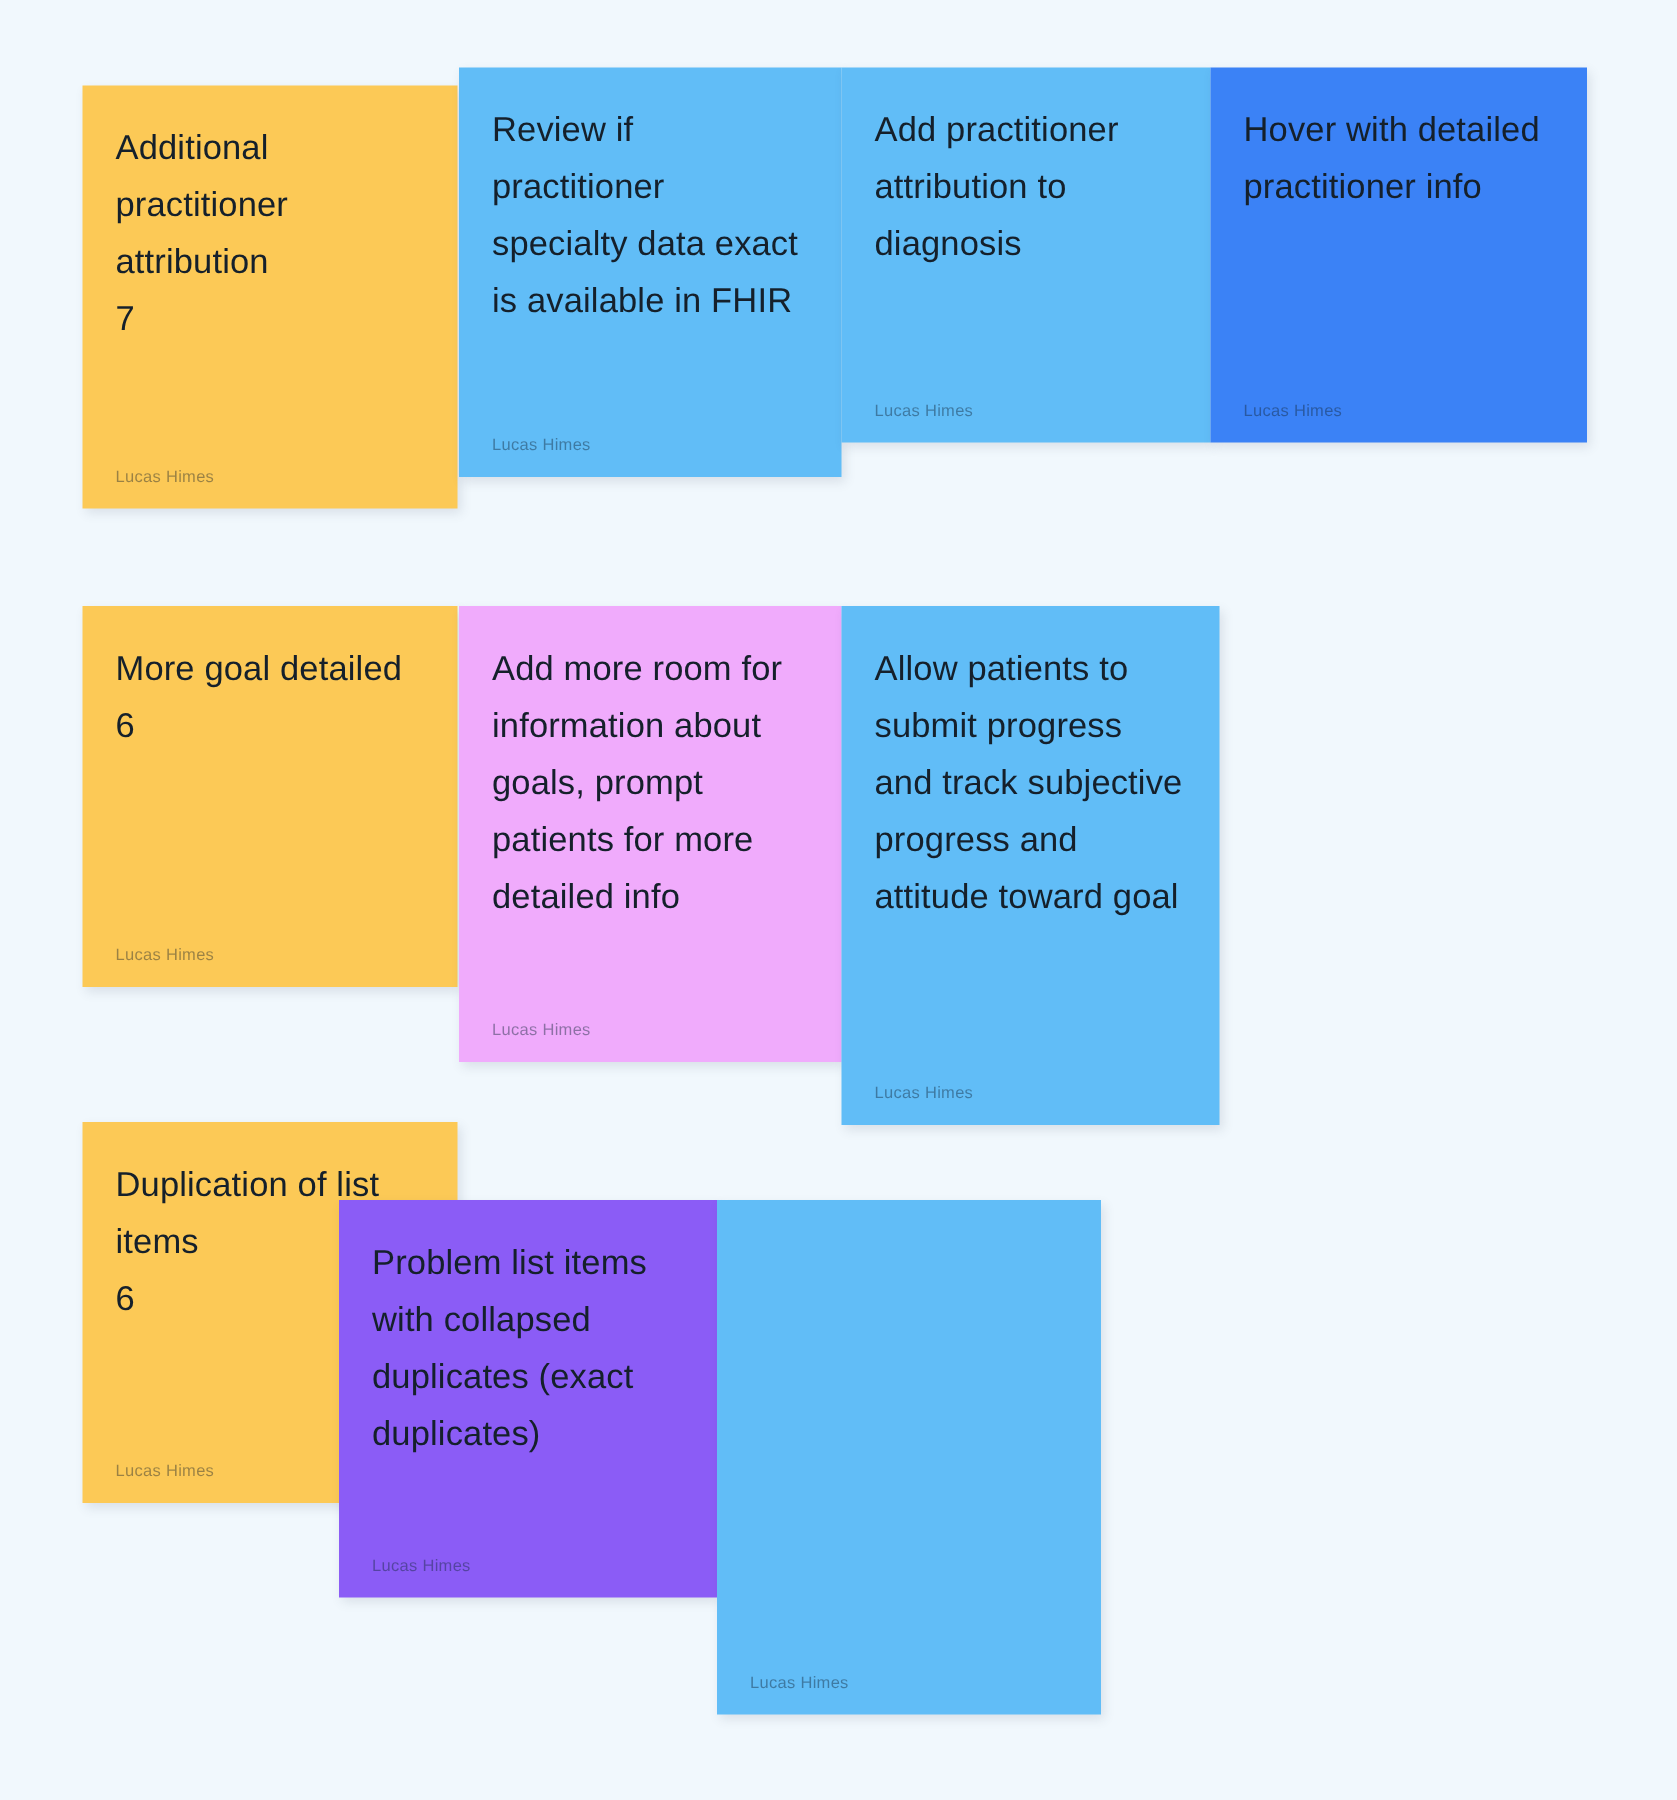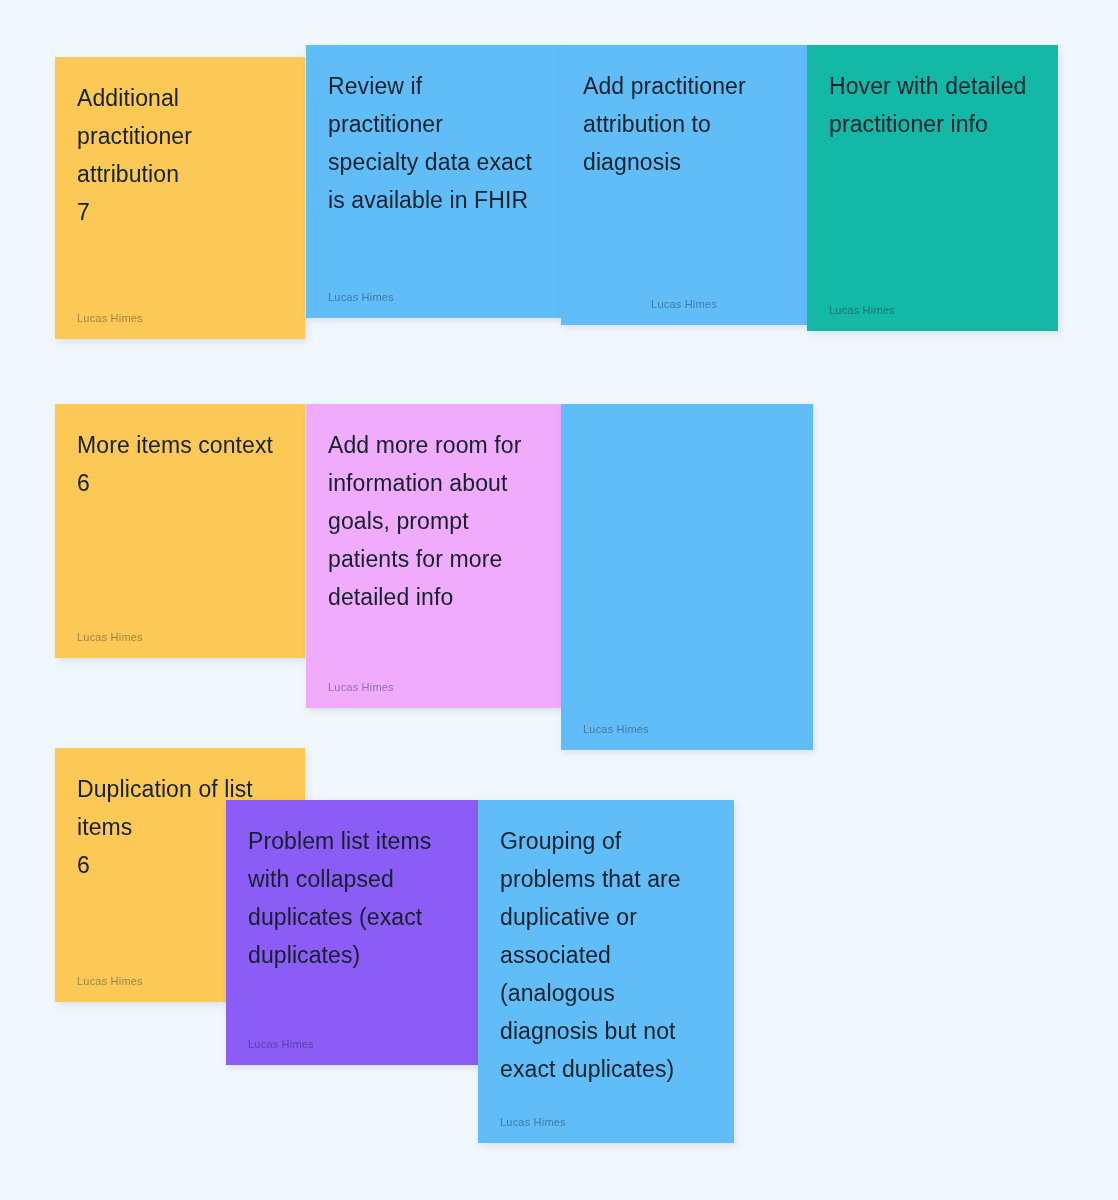--- a/index.html
+++ b/index.html
@@ -60,52 +60,52 @@
     <div class="card yellow" style="left: 55px; top: 30px; width: 250px; height: 282px; background: rgb(252, 201, 86); z-index: 1; margin-top: 27px;">
     <div class="card-title">Additional practitioner attribution</div>
     <div class="card-count">7</div>
     <div class="card-author">Lucas Himes</div>
   </div>
     <div class="card blue" style="left: 306px; top: 45px; width: 255px; height: 273px; background: rgb(97, 189, 247); z-index: 2;">
     <div class="card-title">Review if practitioner specialty data exact is available in FHIR</div>
 
     <div class="card-author">Lucas Himes</div>
   </div>
-    <div class="card blue" style="left: 561px; top: 45px; width: 246px; height: 280px; background: rgb(97, 189, 247); z-index: 3; align-items: center;">
+    <div class="card blue" style="left: 561px; top: 45px; width: 246px; height: 250px; background: rgb(97, 189, 247); z-index: 3;">
     <div class="card-title">Add practitioner attribution to diagnosis</div>
 
     <div class="card-author">Lucas Himes</div>
   </div>
-    <div class="card blue" style="left: 807px; top: 45px; width: 251px; height: 286px; background: #14b8a6; z-index: 4;">
+    <div class="card blue" style="left: 807px; top: 45px; width: 251px; height: 250px; background: #3b82f6; z-index: 4;">
     <div class="card-title">Hover with detailed practitioner info</div>
 
     <div class="card-author">Lucas Himes</div>
   </div>
     <div class="card yellow" style="left: 55px; top: 404px; width: 250px; height: 254px; background: rgb(252, 201, 86); z-index: 5;">
-    <div class="card-title">More items context</div>
+    <div class="card-title">More goal detailed</div>
     <div class="card-count">6</div>
     <div class="card-author">Lucas Himes</div>
   </div>
     <div class="card blue" style="left: 306px; top: 404px; width: 255px; height: 304px; background: #f0abfc; z-index: 6;">
     <div class="card-title">Add more room for information about goals, prompt patients for more detailed info</div>
 
     <div class="card-author">Lucas Himes</div>
   </div>
     <div class="card blue" style="left: 561px; top: 404px; width: 252px; height: 346px; background: rgb(97, 189, 247); z-index: 7;">
+    <div class="card-title">Allow patients to submit progress and track subjective progress and attitude toward goal</div>
 
     <div class="card-author">Lucas Himes</div>
   </div>
     <div class="card yellow" style="left: 55px; top: 748px; width: 250px; height: 254px; background: rgb(252, 201, 86); z-index: 8;">
     <div class="card-title">Duplication of list items</div>
     <div class="card-count">6</div>
     <div class="card-author">Lucas Himes</div>
   </div>
     <div class="card blue" style="left: 226px; top: 800px; width: 252px; height: 265px; background: #8b5cf6; z-index: 9;">
     <div class="card-title">Problem list items with collapsed duplicates (exact duplicates)</div>
 
     <div class="card-author">Lucas Himes</div>
   </div>
     <div class="card blue" style="left: 478px; top: 800px; width: 256px; height: 343px; background: rgb(97, 189, 247); z-index: 10;">
-    <div class="card-title">Grouping of problems that are duplicative or associated (analogous diagnosis but not exact duplicates)</div>
 
     <div class="card-author">Lucas Himes</div>
   </div>
   </div>
 
 </body></html>

